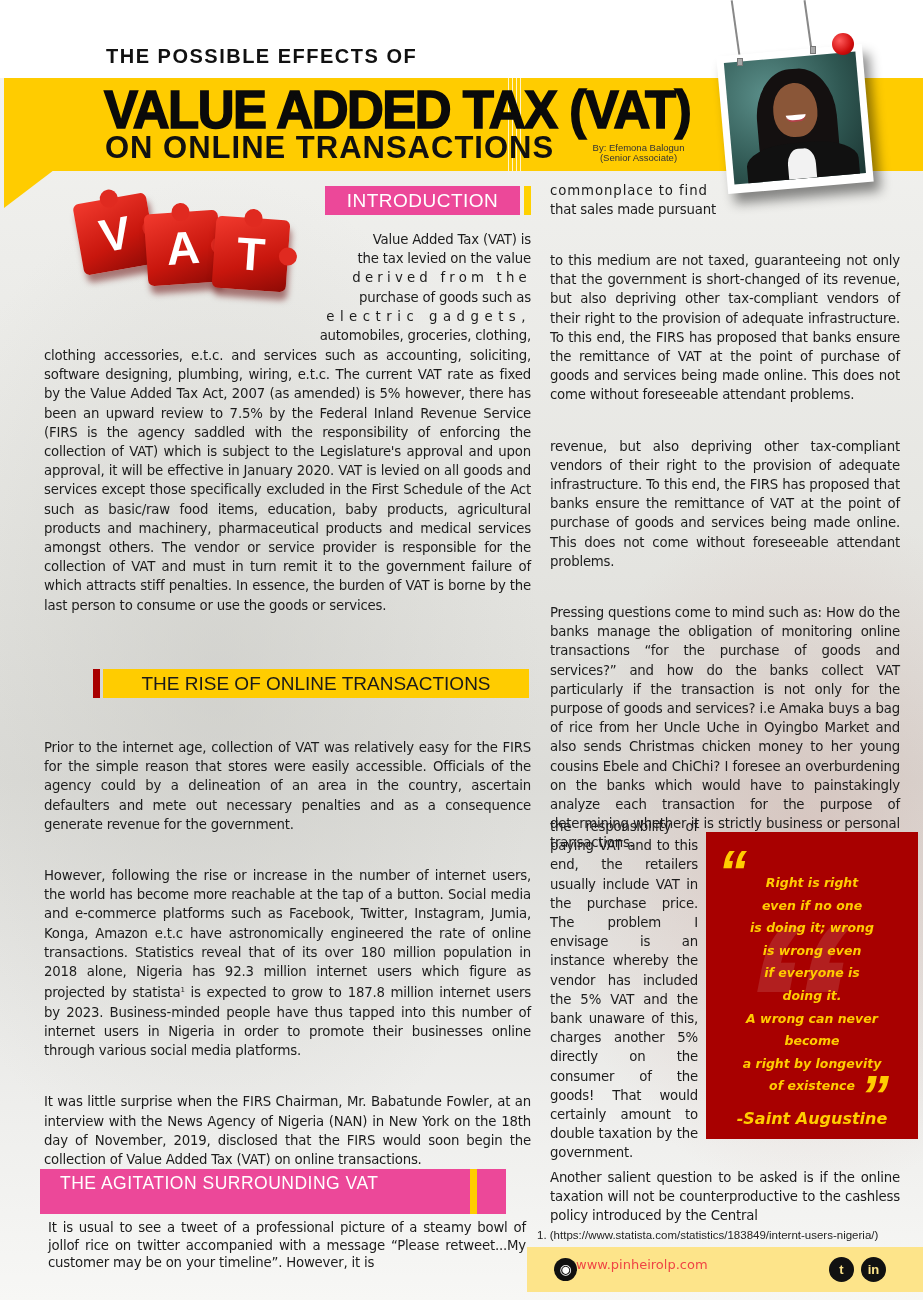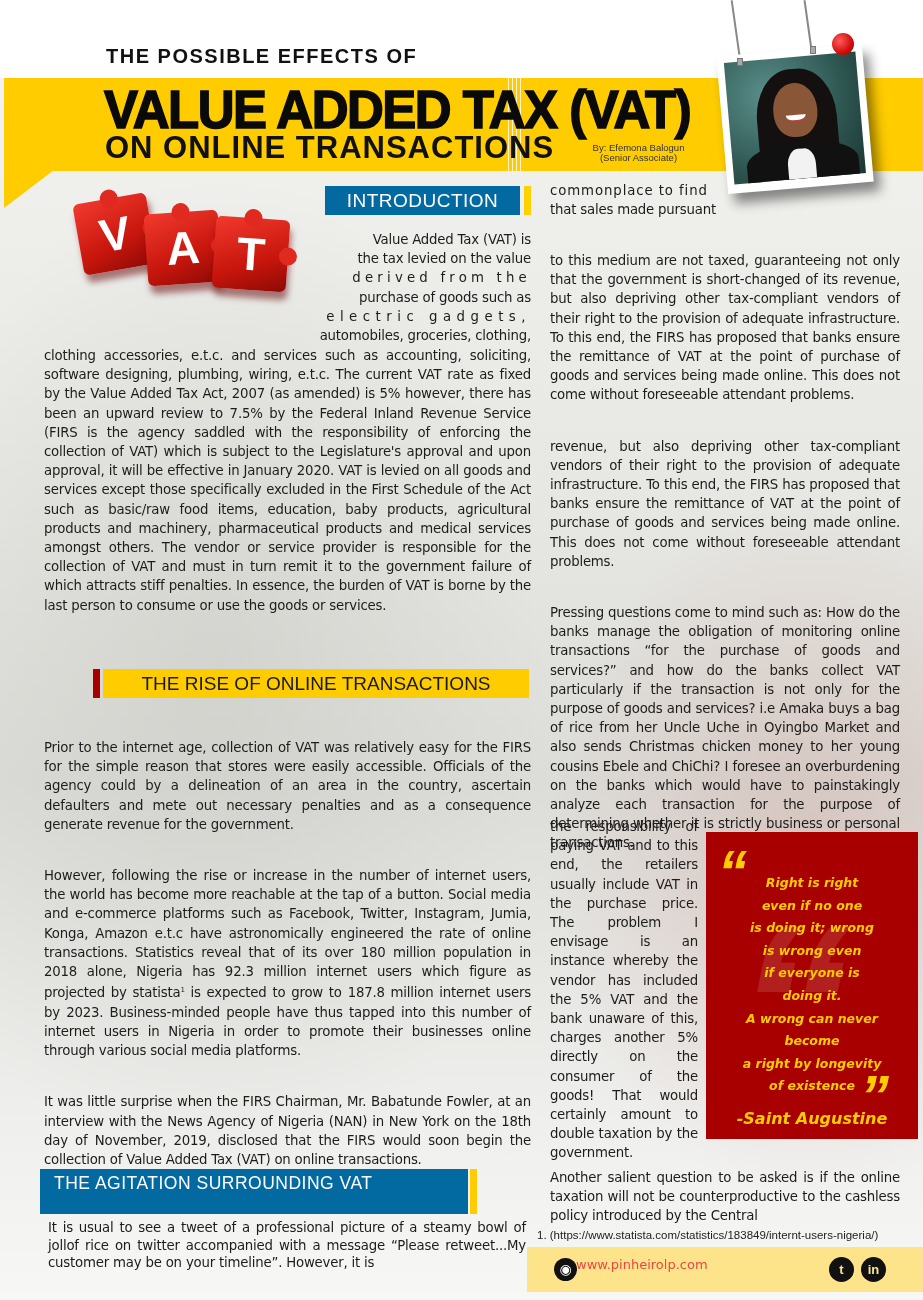--- a/index.html
+++ b/index.html
@@ -80,21 +80,21 @@
     display: flex; align-items: center; justify-content: center;
     color: #fff; font-family: "Liberation Sans", sans-serif; font-weight: 900; font-size: 46px;
   }
   .puzzle-piece::before, .puzzle-piece::after {
     content: ""; position: absolute; width: 18px; height: 18px; border-radius: 50%; background: #e02a20;
   }
   .puzzle-piece::before { top: -9px; left: 28px; }
   .puzzle-piece::after { right: -9px; top: 27px; }
   
   .hdr-red {
-    position: absolute; background: #0369a1; color: #fff;
+    position: absolute; background: #ec4899; color: #fff;
     font-family: "Liberation Sans", sans-serif; letter-spacing: 0.5px;
   }
   .hdr-yellow-accent { position: absolute; background: #ffd100; }
   .hdr-yellow {
     position: absolute; background: #ffcc00; color: #1a1a1a;
     font-family: "Liberation Sans", sans-serif;
   }
   .hdr-red-accent { position: absolute; background: #a80000; }
   
   .txt {
@@ -182,21 +182,21 @@
 
 <div class="hdr-red-accent" style="left:93px; top:669px; width:7px; height:29px;"></div>
 <div class="hdr-yellow" style="left:103px; top:669px; width:426px; height:29px; font-size:19px; line-height:29px; text-align:center;">THE RISE OF ONLINE TRANSACTIONS</div>
 
 <div class="txt" style="left:44px; top:706px; width:487px;">
   <p>Prior to the internet age, collection of VAT was relatively easy for the FIRS for the simple reason that stores were easily accessible. Officials of the agency could by a delineation of an area in the country, ascertain defaulters and mete out necessary penalties and as a consequence generate revenue for the government.</p>
   <p><span>However, following the rise or increase in the number of internet users, the world has become more reachable at the tap of a button. Social media and e-commerce platforms such as Facebook, Twitter, Instagram, Jumia, Konga, Amazon e.t.c have astronomically engineered the rate of online transactions. Statistics reveal that of its over 180 million population in 2018 alone, Nigeria has 92.3 million internet users which figure as projected by statista</span><sup>1</sup><span> is expected to grow to 187.8 million internet users by 2023. Business-minded people have thus tapped into this number of internet users in Nigeria in order to promote their businesses online through various social media platforms.</span></p>
   <p>It was little surprise when the FIRS Chairman, Mr. Babatunde Fowler, at an interview with the News Agency of Nigeria (NAN) in New York on the 18th day of November, 2019, disclosed that the FIRS would soon begin the collection of Value Added Tax (VAT) on online transactions.</p>
 </div>
 
-<div class="hdr-red" style="left:40px; top:1169px; width:428px; height:45px; font-size:17.5px; line-height:15.5px; padding:7px 14px;">
+<div class="hdr-red" style="left:40px; top:1169px; width:466px; height:45px; font-size:17.5px; line-height:15.5px; padding:7px 20px;">
   <div>THE AGITATION SURROUNDING VAT</div>
 </div>
 <div class="hdr-yellow-accent" style="left:470px; top:1169px; width:7px; height:45px; background:#ffcc00;"></div>
 <div class="txt" style="left:48px; top:1219px; width:478px; line-height:17.5px;">It is usual to see a tweet of a professional picture of a steamy bowl of jollof rice on twitter accompanied with a message “Please retweet...My customer may be on your timeline”. However, it is</div>
 
 <div class="txt" style="left:550px; top:181px; width:180px; text-align:left;">
   <div style="letter-spacing:0.9px;">commonplace to find</div>
   <div>that sales made pursuant</div>
 </div>
 <div class="txt" style="left:550px; top:219px; width:350px;">

